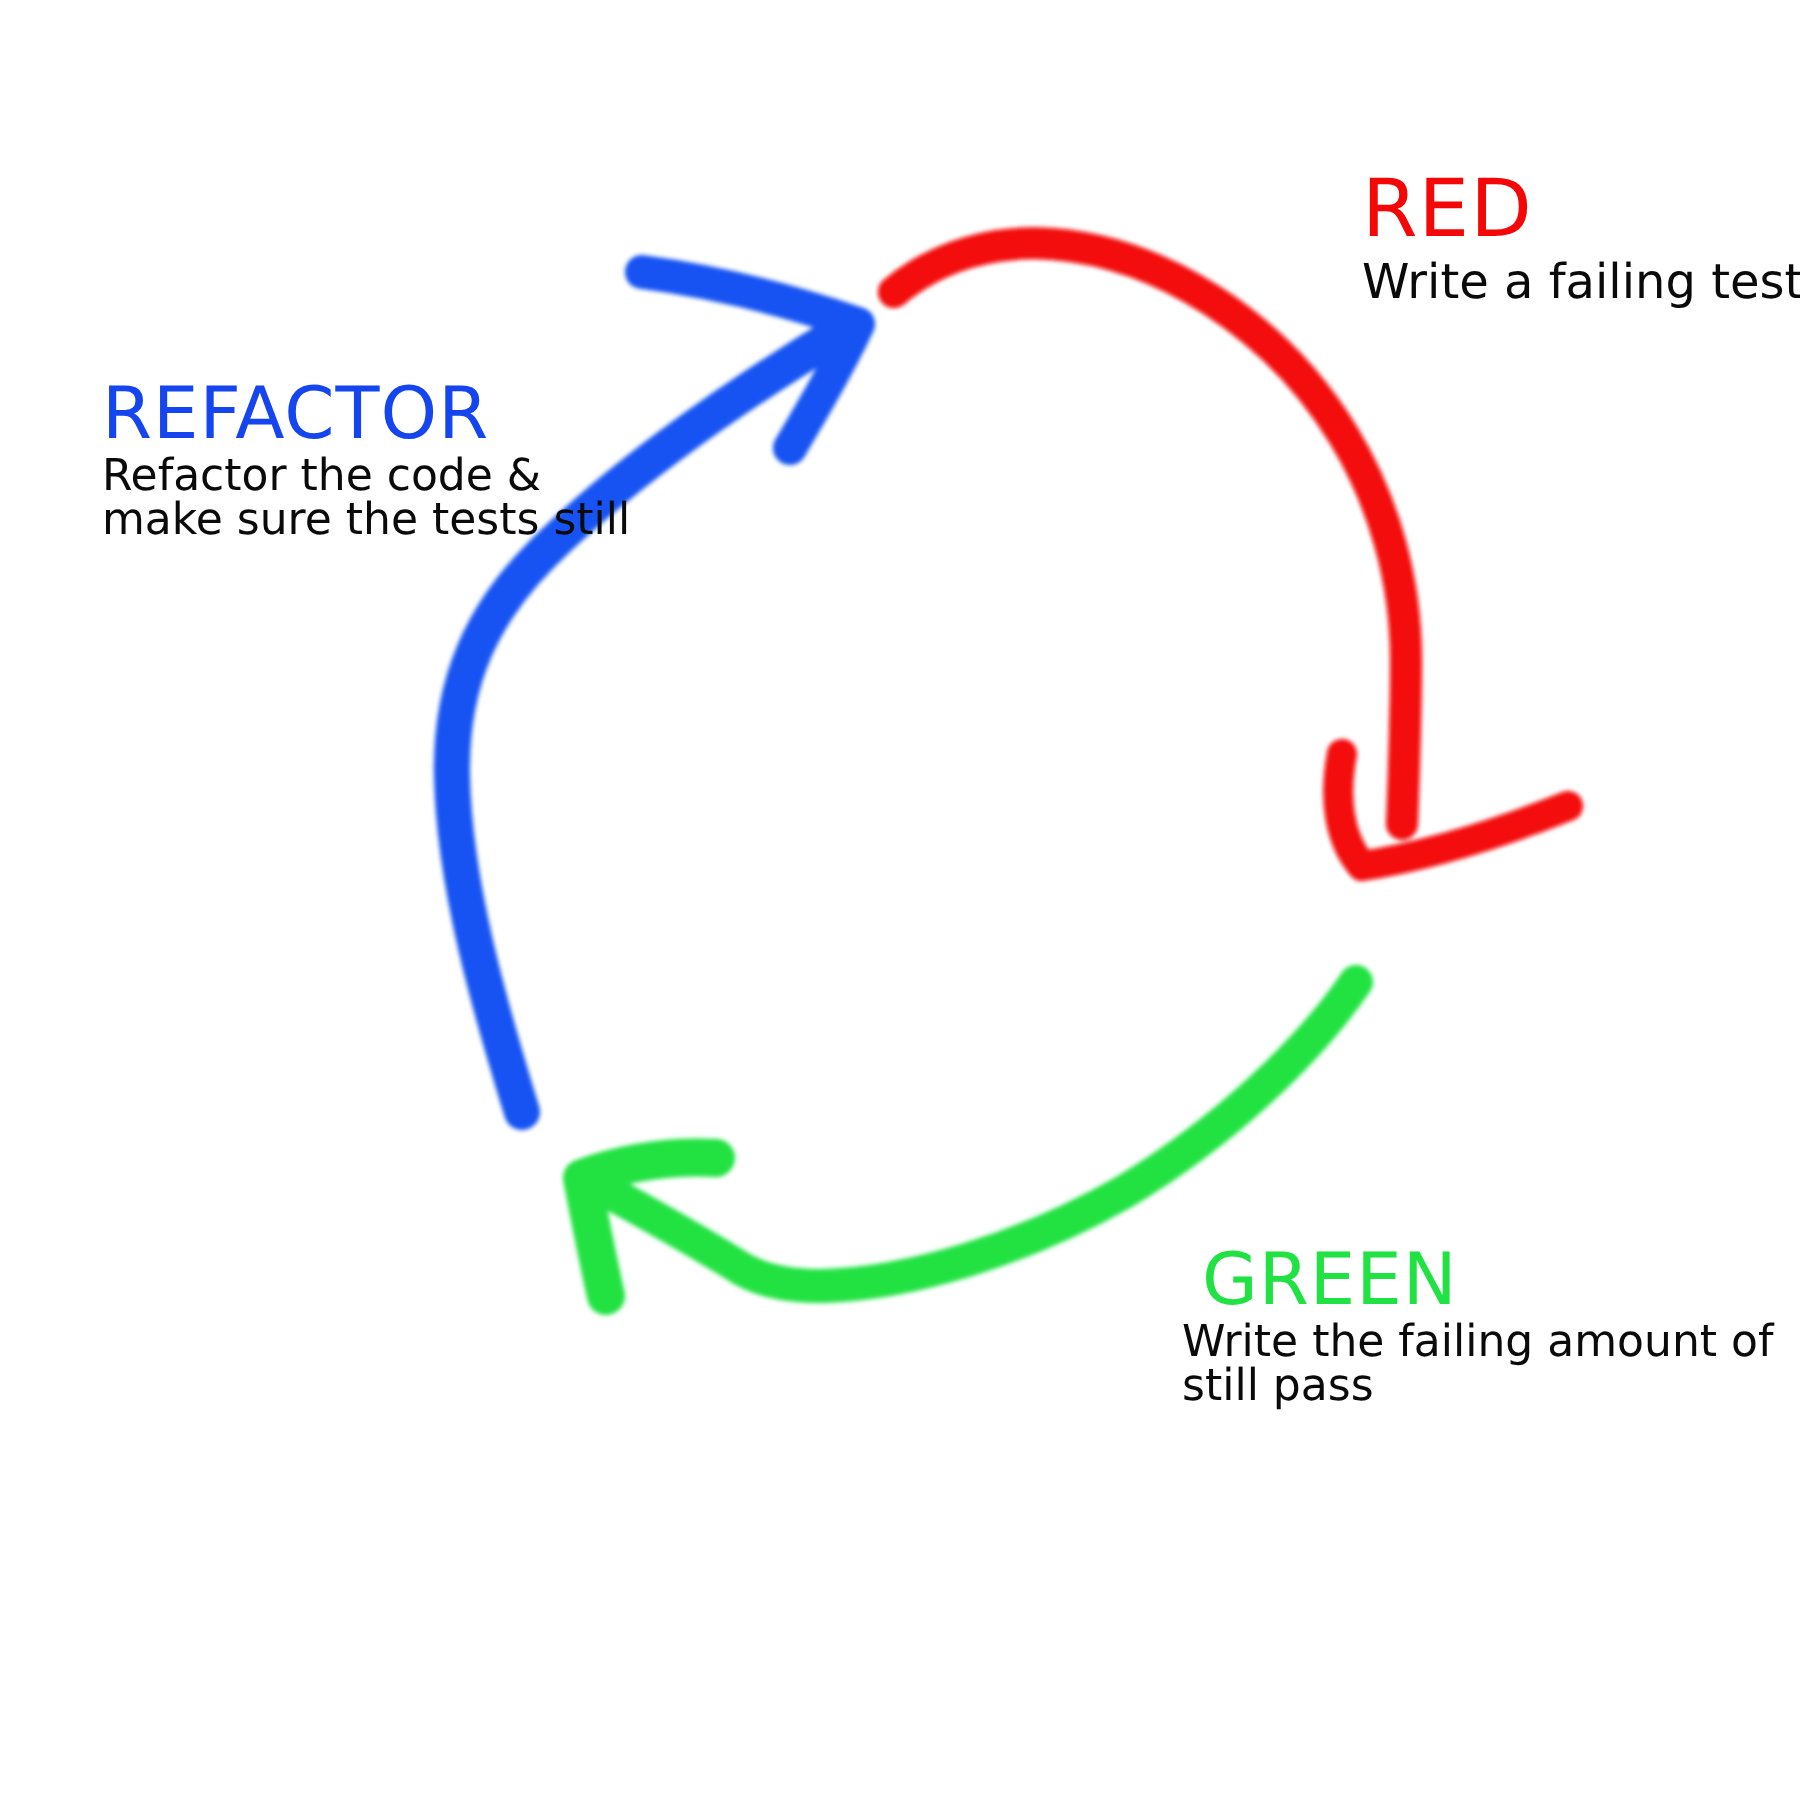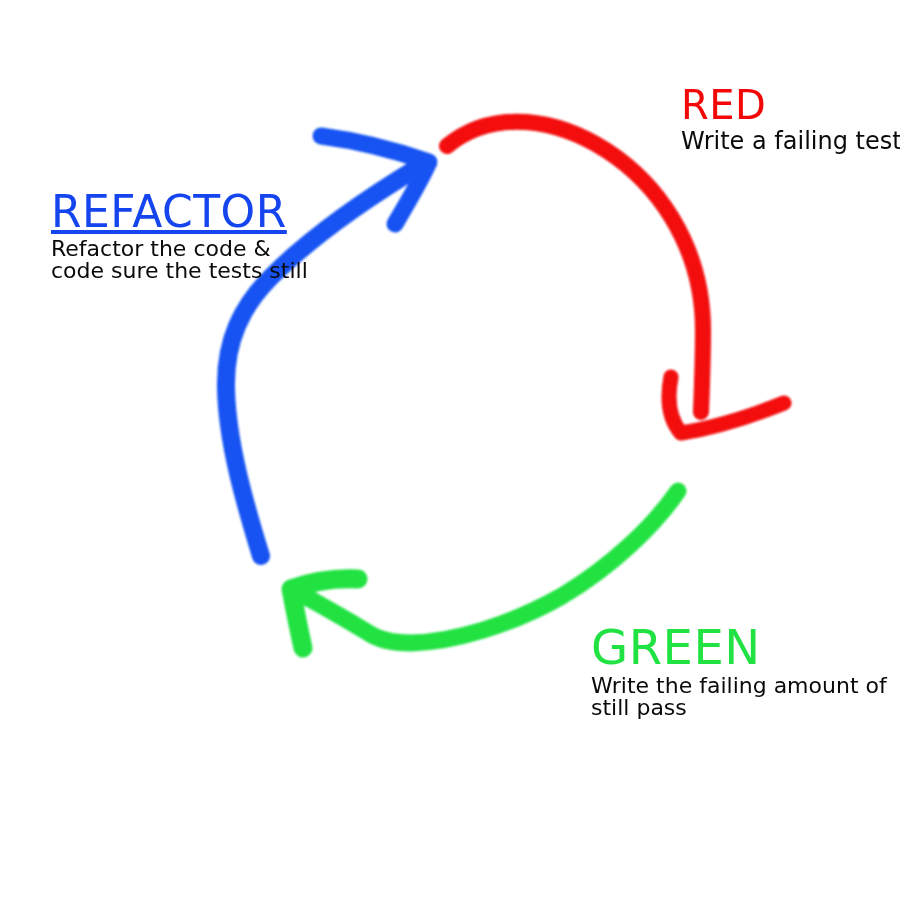--- a/index.html
+++ b/index.html
@@ -34,22 +34,22 @@
     letter-spacing: 0.5px;
     line-height: 1.15;
   }
   .label .desc {
     color: #0a0a0a;
     font-size: 22px;
     line-height: 22px;
     font-weight: 400;
   }
   .label-red .title   { font-size: 40px; }
-  .label-refactor .title { font-size: 44px; text-decoration: underline; }
-  .label-green .title { font-size: 48px; }
+  .label-refactor .title { font-size: 36px; }
+  .label-green .title { font-size: 36px; margin-left: 10px; }
   .label-red      { left: 681px; top: 82px; }
   .label-red .desc { font-size: 24px; margin-top: 2px; }
   .label-refactor { left: 51px;  top: 187px; }
   .label-green    { left: 591px; top: 620px; }
 </style>
 </head>
 <body>
 
 <div class="canvas">
 
@@ -97,21 +97,21 @@
     <div class="title" style="color: rgb(243, 7, 7);">RED</div>
     <div class="desc">
       <div>Write a failing test</div>
     </div>
   </div>
 
   <div class="label label-refactor">
     <div class="title" style="color: rgb(20, 69, 238);">REFACTOR</div>
     <div class="desc">
       <div>Refactor the code &amp;</div>
-      <div>code sure the tests still</div>
+      <div>make sure the tests still</div>
     </div>
   </div>
 
   <div class="label label-green">
     <div class="title" style="color: rgb(33, 226, 67);">GREEN</div>
     <div class="desc">
       <div>Write the failing amount of</div>
       <div>still pass</div>
     </div>
   </div>

